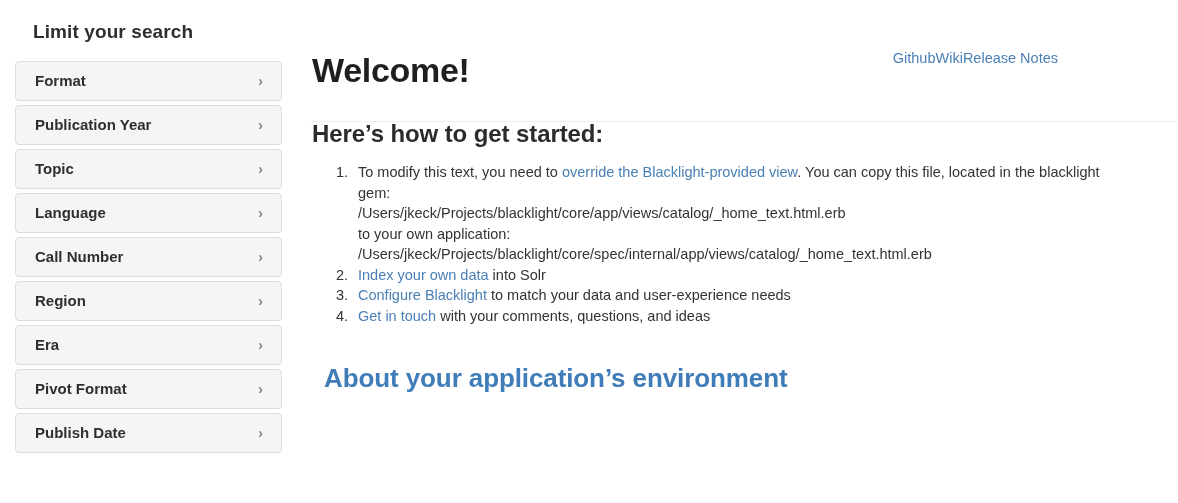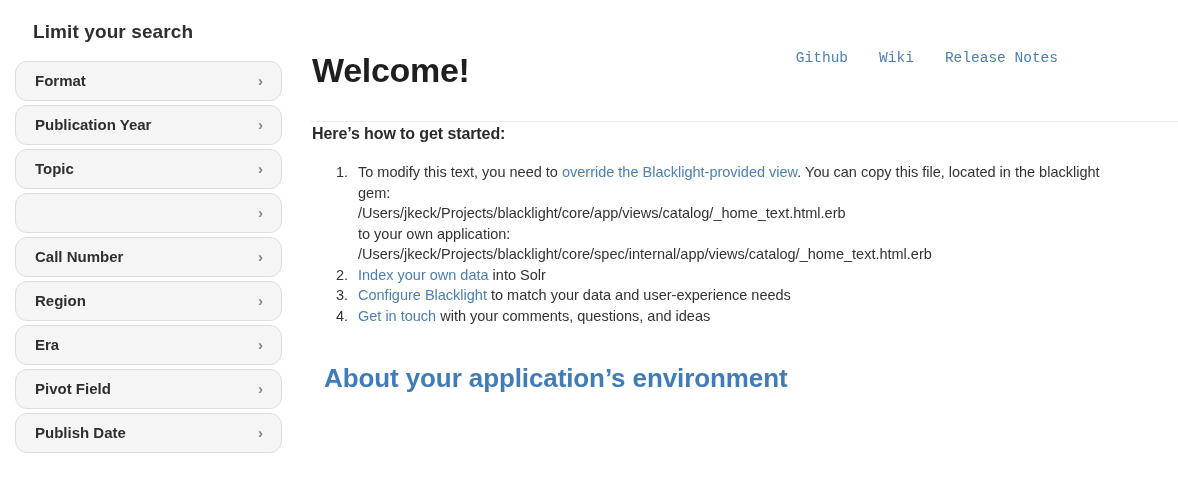--- a/index.html
+++ b/index.html
@@ -48,21 +48,21 @@
     padding: 0 0 0 15px;
   }
 
   .facet-panel {
     position: relative;
     width: 267px;
     height: 40px;
     box-sizing: border-box;
     background: #f5f5f5;
     border: 1px solid #dddddd;
-    border-radius: 12px;
+    border-radius: 4px;
     margin-bottom: 4px;
     cursor: pointer;
   }
 
   .facet-label {
     position: absolute;
     left: 19px;
     top: 0;
     line-height: 38px;
     font-size: 15px;
@@ -88,23 +88,21 @@
     top: 0;
     right: 0;
     box-sizing: border-box;
   }
 
   .toplinks {
     position: absolute;
     right: 56px;
     top: 50px;
     display: flex;
-    gap: 31px;
     align-items: baseline;
-    font-family: Liberation Mono, monospace;
   }
 
   .toplink {
     font-size: 14.5px;
     color: #4a7fb5;
     text-decoration: none;
     white-space: nowrap;
     cursor: pointer;
   }
 
@@ -124,21 +122,21 @@
     top: 113px;
     width: 868px;
     height: 1px;
     background: #eeeeee;
     border: 0;
   }
 
   .subhead {
     margin: 0;
     padding: 30px 0 0 2px;
-    font-size: 16px;
+    font-size: 24px;
     font-weight: bold;
     line-height: 28px;
     color: #2b2b2b;
     letter-spacing: -0.1px;
   }
 
   .steps {
     margin: 14px 0 0 0;
     padding: 0 0 0 42px;
     list-style: decimal;
@@ -195,40 +193,41 @@
         <span class="facet-label">Publication Year</span>
         <span class="facet-chevron">›</span>
       </li>
 
       <li class="facet-panel">
         <span class="facet-label">Topic</span>
         <span class="facet-chevron">›</span>
       </li>
 
       <li class="facet-panel">
+        <span class="facet-label">Language</span>
         <span class="facet-chevron">›</span>
       </li>
 
       <li class="facet-panel">
         <span class="facet-label">Call Number</span>
         <span class="facet-chevron">›</span>
       </li>
 
       <li class="facet-panel">
         <span class="facet-label">Region</span>
         <span class="facet-chevron">›</span>
       </li>
 
       <li class="facet-panel">
         <span class="facet-label">Era</span>
         <span class="facet-chevron">›</span>
       </li>
 
       <li class="facet-panel">
-        <span class="facet-label">Pivot Field</span>
+        <span class="facet-label">Pivot Format</span>
         <span class="facet-chevron">›</span>
       </li>
 
       <li class="facet-panel">
         <span class="facet-label">Publish Date</span>
         <span class="facet-chevron">›</span>
       </li>
 
     </ul>
   </aside>

